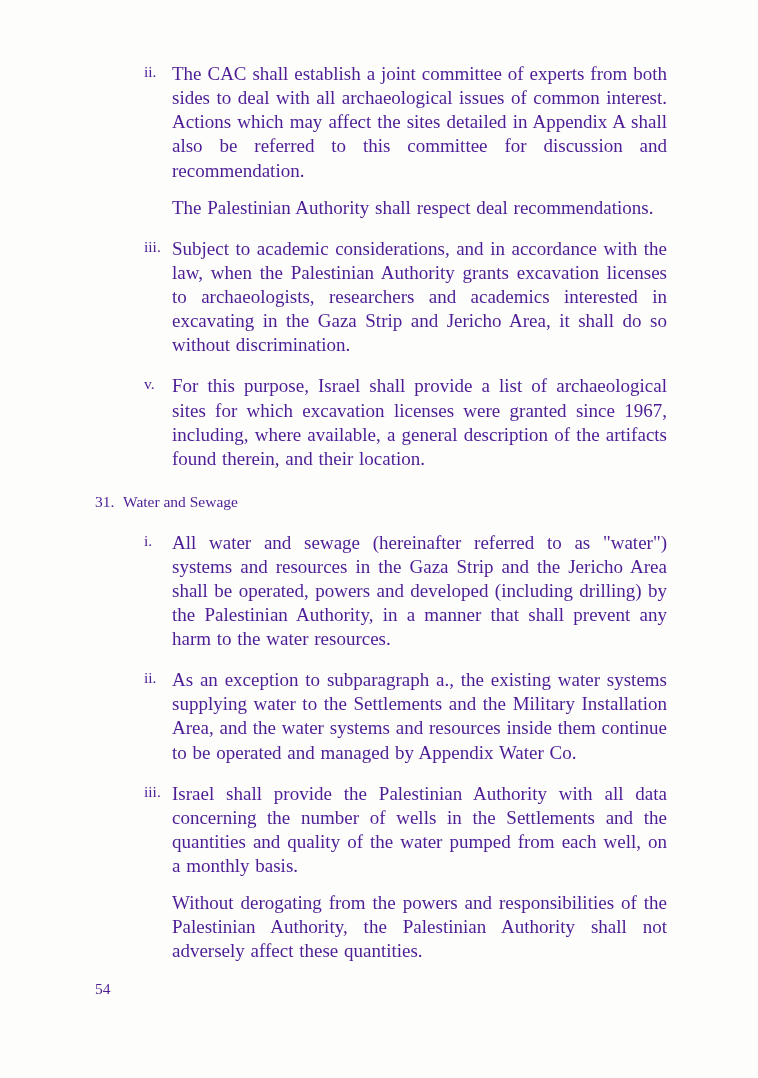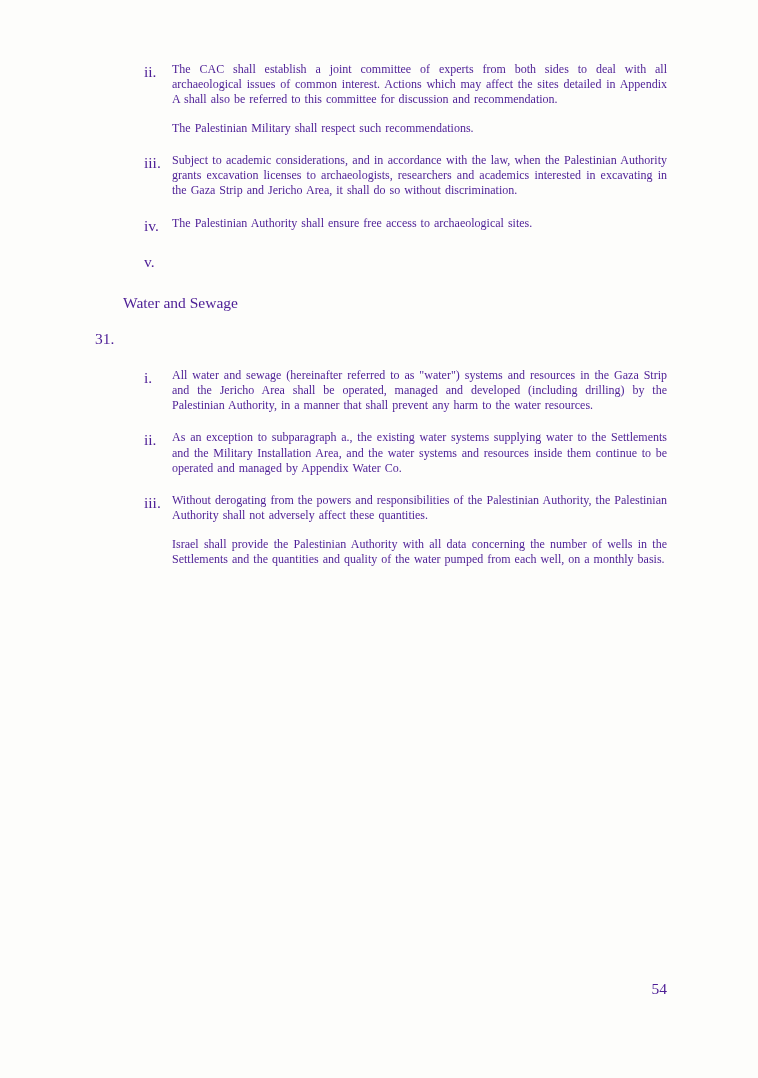--- a/index.html
+++ b/index.html
@@ -33,104 +33,98 @@
   }
   .item .marker {
     flex: 0 0 28px;
     font-size: 15.5px;
     line-height: 1.27;
   }
   .item .paras {
     flex: 1;
   }
   .paragraph {
-    font-size: 12px;
+    font-size: 19px;
     line-height: 1.27;
     text-align: justify;
     word-spacing: 1px;
   }
   .paragraph + .paragraph {
     margin-top: 13px;
   }
   .section-heading {
     display: flex;
     font-size: 15.5px;
     line-height: 1.27;
     margin: 21px 0 19px 0;
   }
   .section-heading .marker {
     flex: 0 0 28px;
-    margin-top: 36px;
   }
   .page-number {
     position: absolute;
     top: 980px;
     left: 95px;
     width: 572px;
-    text-align: right;
+    text-align: left;
     font-size: 15.5px;
   }
 </style>
 </head>
 <body>
 
 <div class="page">
   <div class="content">
 
     <div class="block item">
       <span class="marker">ii.</span>
       <div class="paras">
         <div class="paragraph">The CAC shall establish a joint committee of experts from both sides to deal with all archaeological issues of common interest. Actions which may affect the sites detailed in Appendix A shall also be referred to this committee for discussion and recommendation.</div>
-        <div class="paragraph">The Palestinian Military shall respect such recommendations.</div>
+        <div class="paragraph">The Palestinian Authority shall respect deal recommendations.</div>
       </div>
     </div>
 
     <div class="block item">
       <span class="marker">iii.</span>
       <div class="paras">
         <div class="paragraph">Subject to academic considerations, and in accordance with the law, when the Palestinian Authority grants excavation licenses to archaeologists, researchers and academics interested in excavating in the Gaza Strip and Jericho Area, it shall do so without discrimination.</div>
       </div>
     </div>
 
-    <div class="block item">
-      <span class="marker">iv.</span>
-      <div class="paras">
-        <div class="paragraph">The Palestinian Authority shall ensure free access to archaeological sites.</div>
-      </div>
-    </div>
 
     <div class="block item">
       <span class="marker">v.</span>
       <div class="paras">
+        <div class="paragraph">For this purpose, Israel shall provide a list of archaeological sites for which excavation licenses were granted since 1967, including, where available, a general description of the artifacts found therein, and their location.</div>
       </div>
     </div>
 
     <div class="section-heading">
       <span class="marker">31.</span>
       <span>Water and Sewage</span>
     </div>
 
     <div class="block item">
       <span class="marker">i.</span>
       <div class="paras">
-        <div class="paragraph">All water and sewage (hereinafter referred to as "water") systems and resources in the Gaza Strip and the Jericho Area shall be operated, managed and developed (including drilling) by the Palestinian Authority, in a manner that shall prevent any harm to the water resources.</div>
+        <div class="paragraph">All water and sewage (hereinafter referred to as "water") systems and resources in the Gaza Strip and the Jericho Area shall be operated, powers and developed (including drilling) by the Palestinian Authority, in a manner that shall prevent any harm to the water resources.</div>
       </div>
     </div>
 
     <div class="block item">
       <span class="marker">ii.</span>
       <div class="paras">
         <div class="paragraph">As an exception to subparagraph a., the existing water systems supplying water to the Settlements and the Military Installation Area, and the water systems and resources inside them continue to be operated and managed by Appendix Water Co.</div>
       </div>
     </div>
 
     <div class="block item">
       <span class="marker">iii.</span>
       <div class="paras">
+        <div class="paragraph">Israel shall provide the Palestinian Authority with all data concerning the number of wells in the Settlements and the quantities and quality of the water pumped from each well, on a monthly basis.</div>
         <div class="paragraph">Without derogating from the powers and responsibilities of the Palestinian Authority, the Palestinian Authority shall not adversely affect these quantities.</div>
-        <div class="paragraph">Israel shall provide the Palestinian Authority with all data concerning the number of wells in the Settlements and the quantities and quality of the water pumped from each well, on a monthly basis.</div>
       </div>
     </div>
 
   </div>
 
   <div class="page-number">54</div>
 </div>
 
 </body></html>

